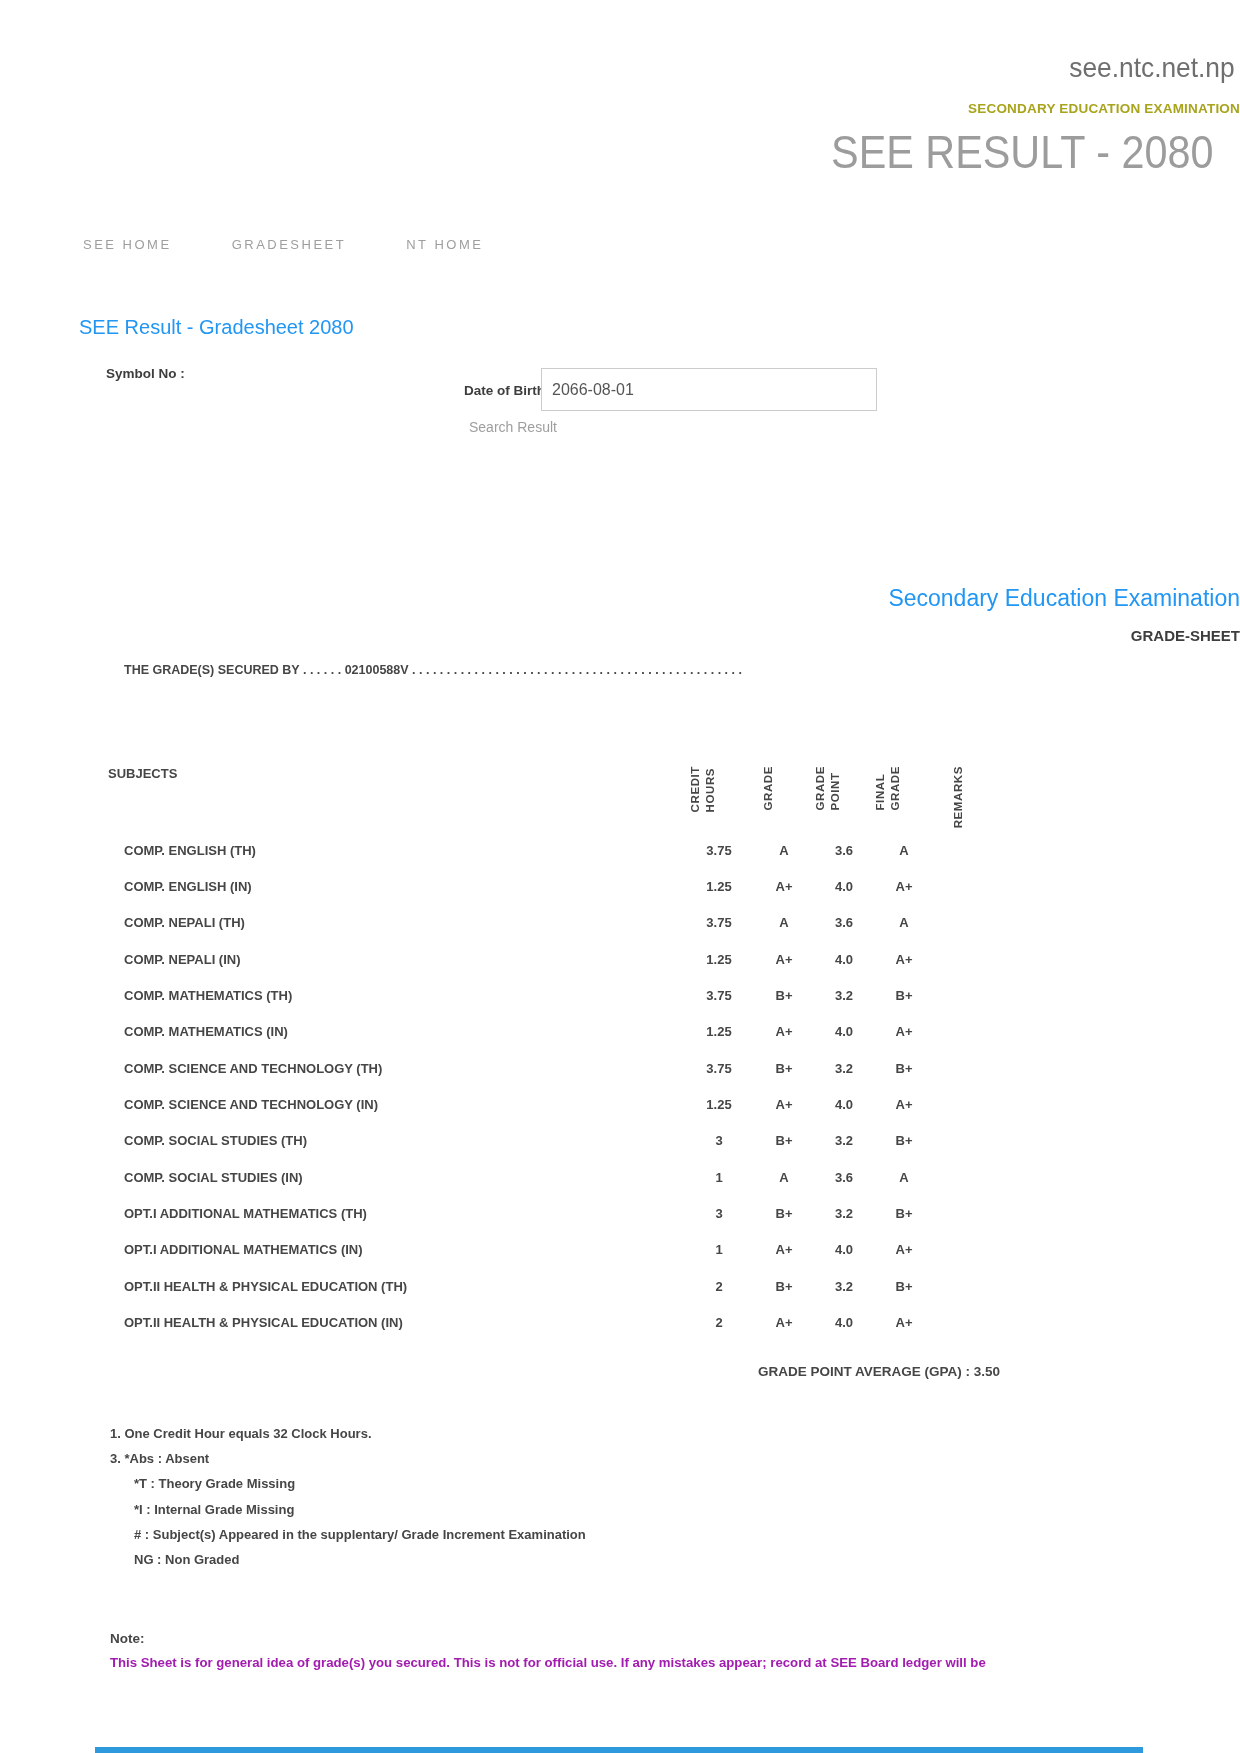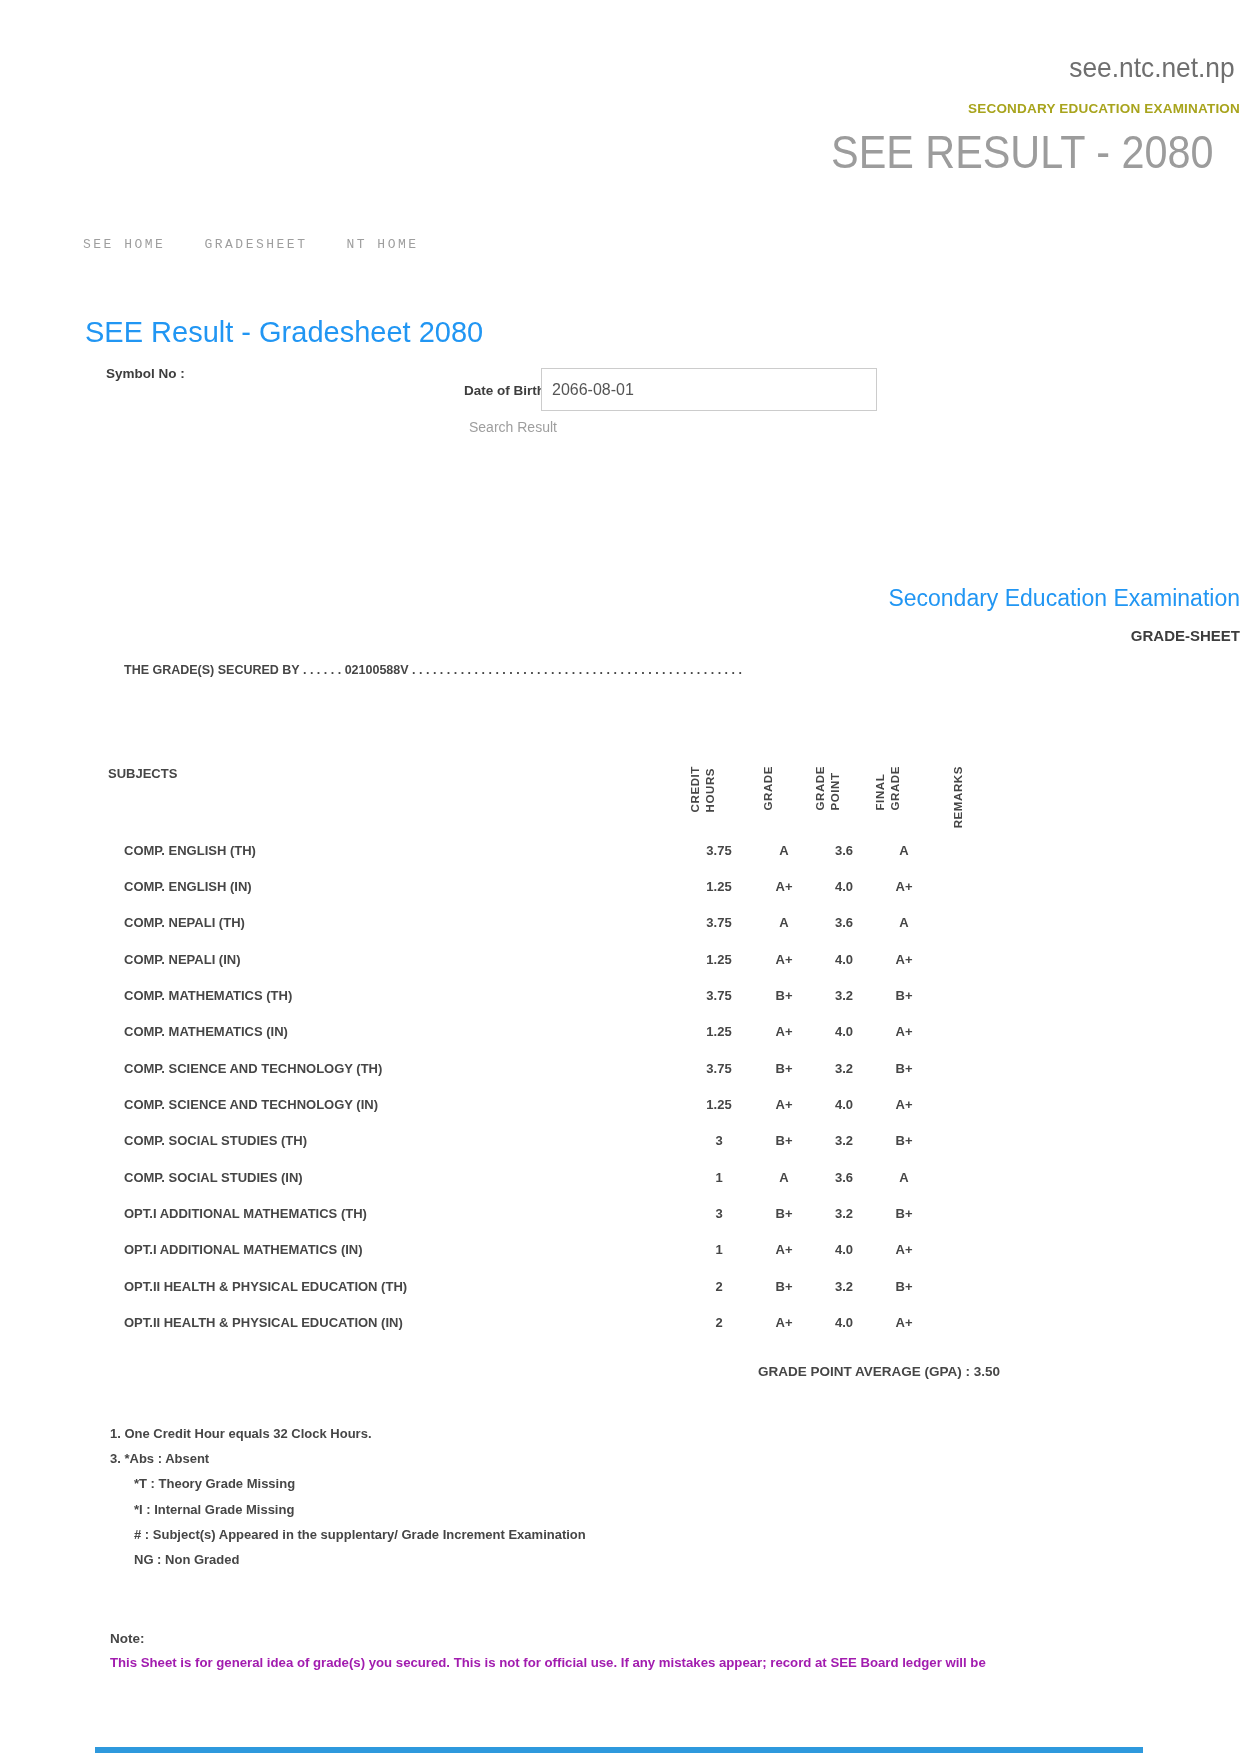--- a/index.html
+++ b/index.html
@@ -9,24 +9,24 @@
 
   .abs { position:absolute; }
   .center { left:0; width:100%; text-align:right; }
 
   .site-title { top:52px; font-size:28px; color:#6f6f6f; }
   .site-title span { display:inline-block; transform:scaleX(0.94); }
   .site-sub { top:101px; font-size:13.5px; font-weight:700; color:#a8a41d; letter-spacing:0.2px; }
   .big-title { top:124px; font-size:47px; color:#9c9c9c; }
   .big-title span { display:inline-block; transform:scaleX(0.88); }
 
-  .nav { top:237px; left:83px; display:flex; gap:39px;font-family:Liberation Mono, monospace; }
+  .nav { top:237px; left:83px; display:flex; gap:60px; }
   .nav a { color:#9e9e9e; font-size:13px; letter-spacing:2.5px; text-decoration:none; cursor:pointer; }
 
-  .sheet-heading { left:85px; top:316px; font-size:29px; color:#2196f3; }
+  .sheet-heading { left:79px; top:316px; font-size:20px; color:#2196f3; }
 
   .form-label { font-size:13.5px; font-weight:700; color:#3d3d3d; }
   .symbol-label { left:106px; top:366px; }
   .dob-label { left:464px; top:383px; }
   .tinput { border:1px solid #ccc; background:#fff; font-family:"Liberation Sans", sans-serif; font-size:15px; color:#555; padding:0 10px; outline:none; }
   .symbol-input { left:128px; top:384px; width:235px; height:43px; }
   .dob-input { left:541px; top:368px; width:336px; height:43px; font-size:16px; }
   .search-btn { left:463px; top:418px; background:none; border:none; color:#9e9e9e; font-size:14px; font-family:"Liberation Sans", sans-serif; cursor:pointer; }
 
   .result-heading { top:585px; font-size:23px; color:#2196f3; }

